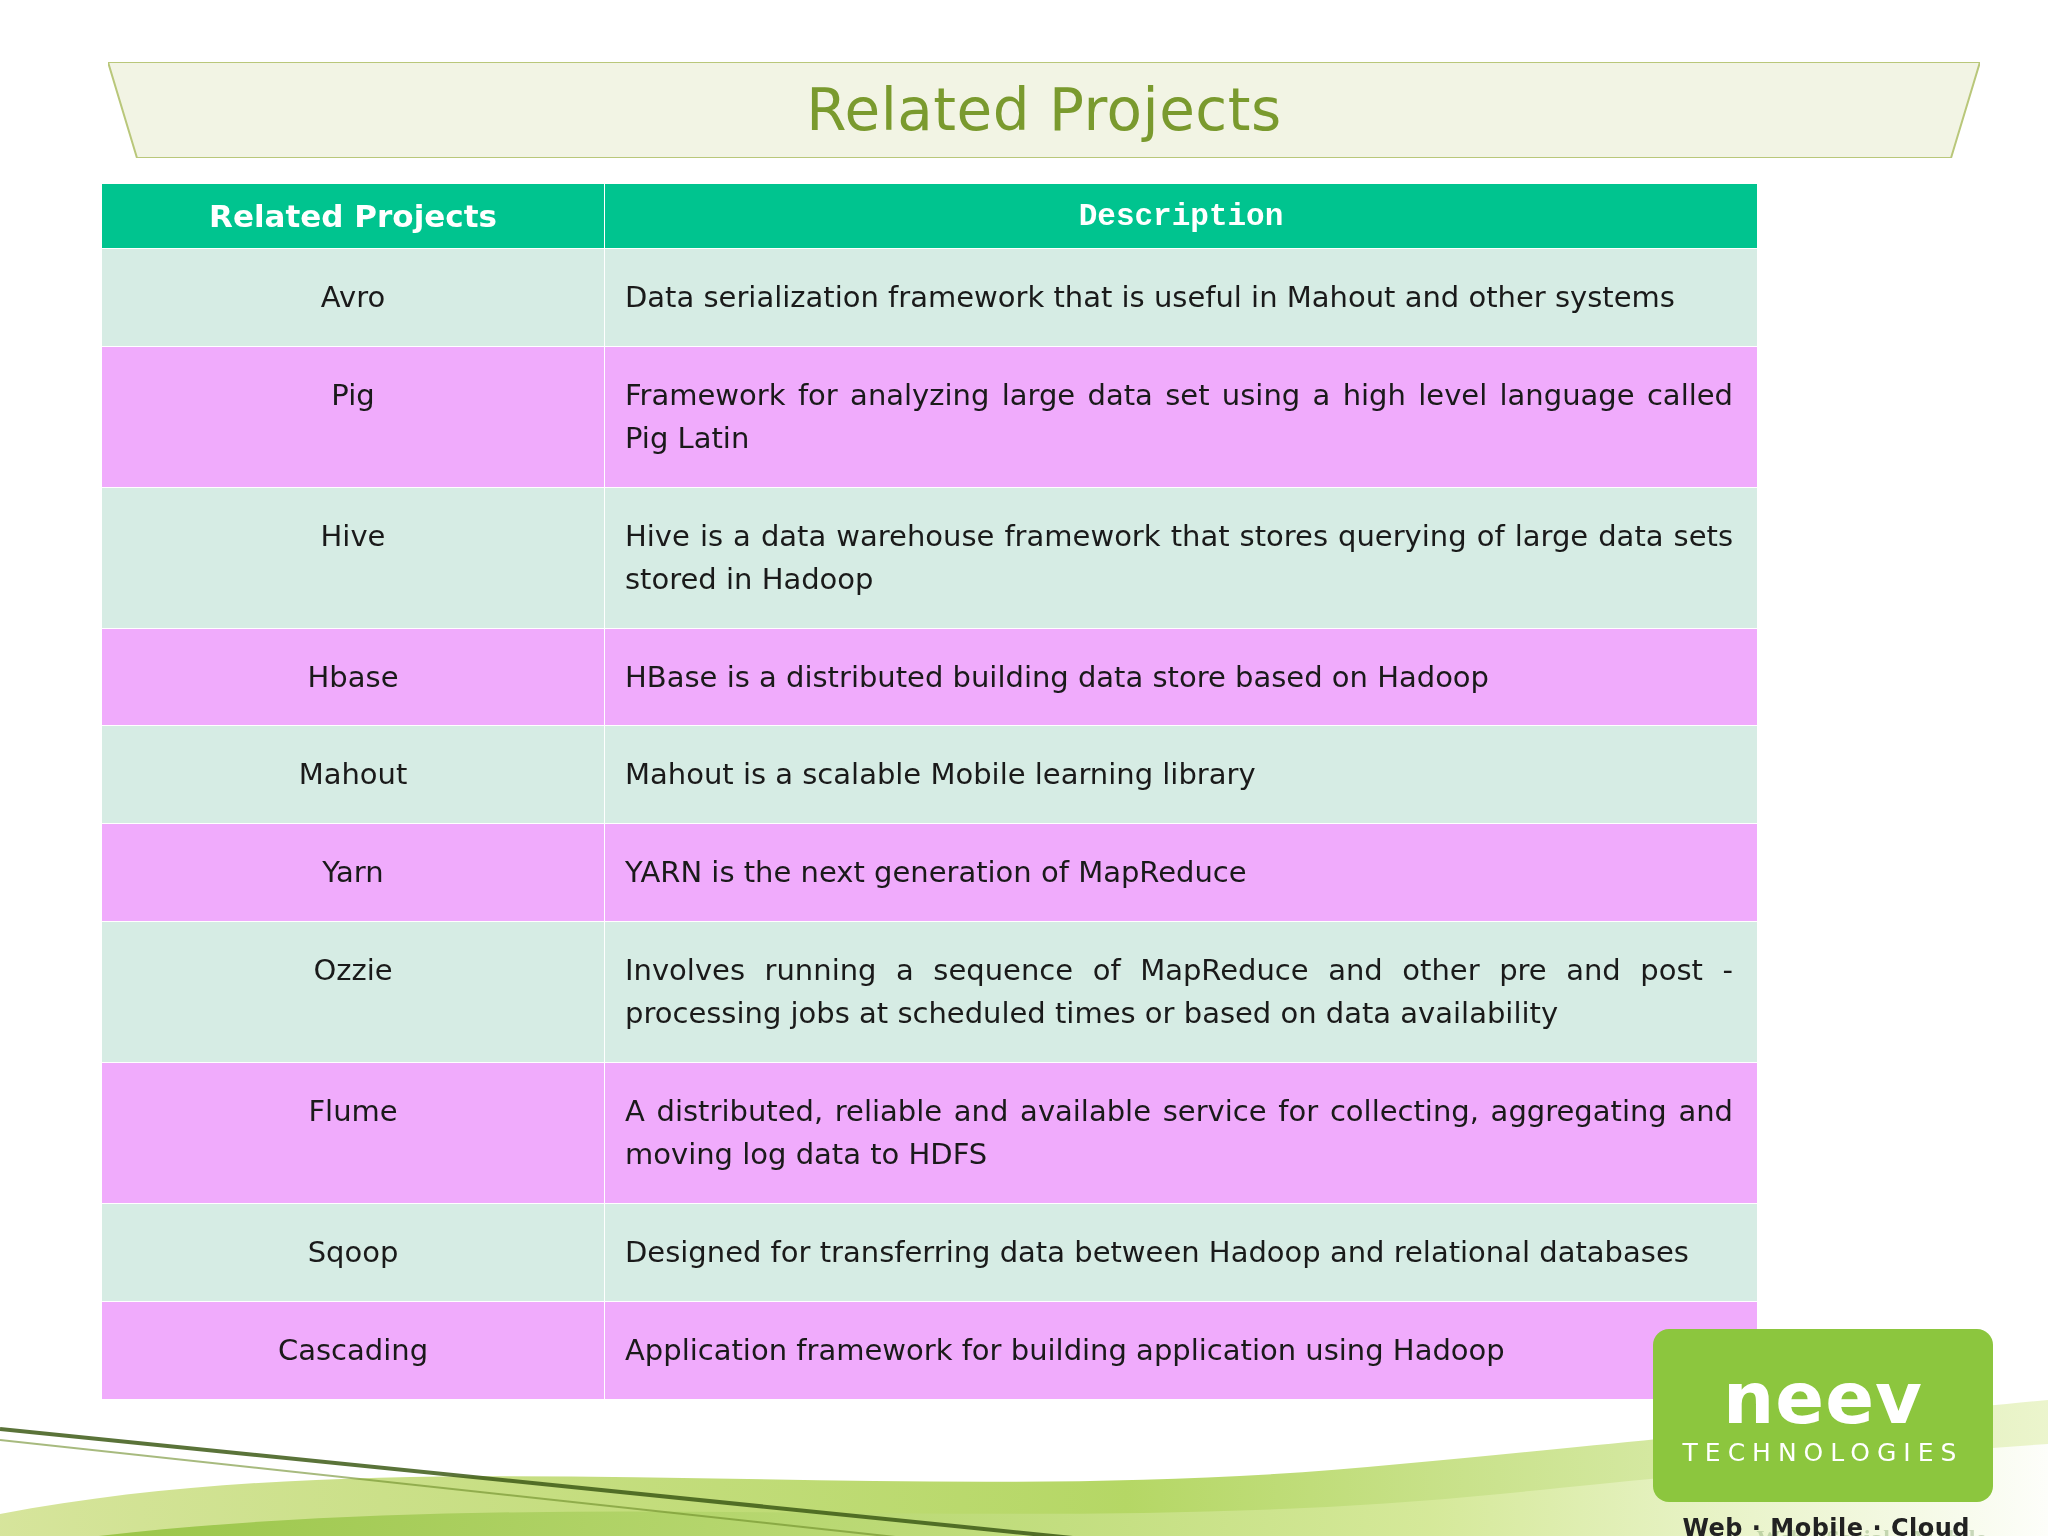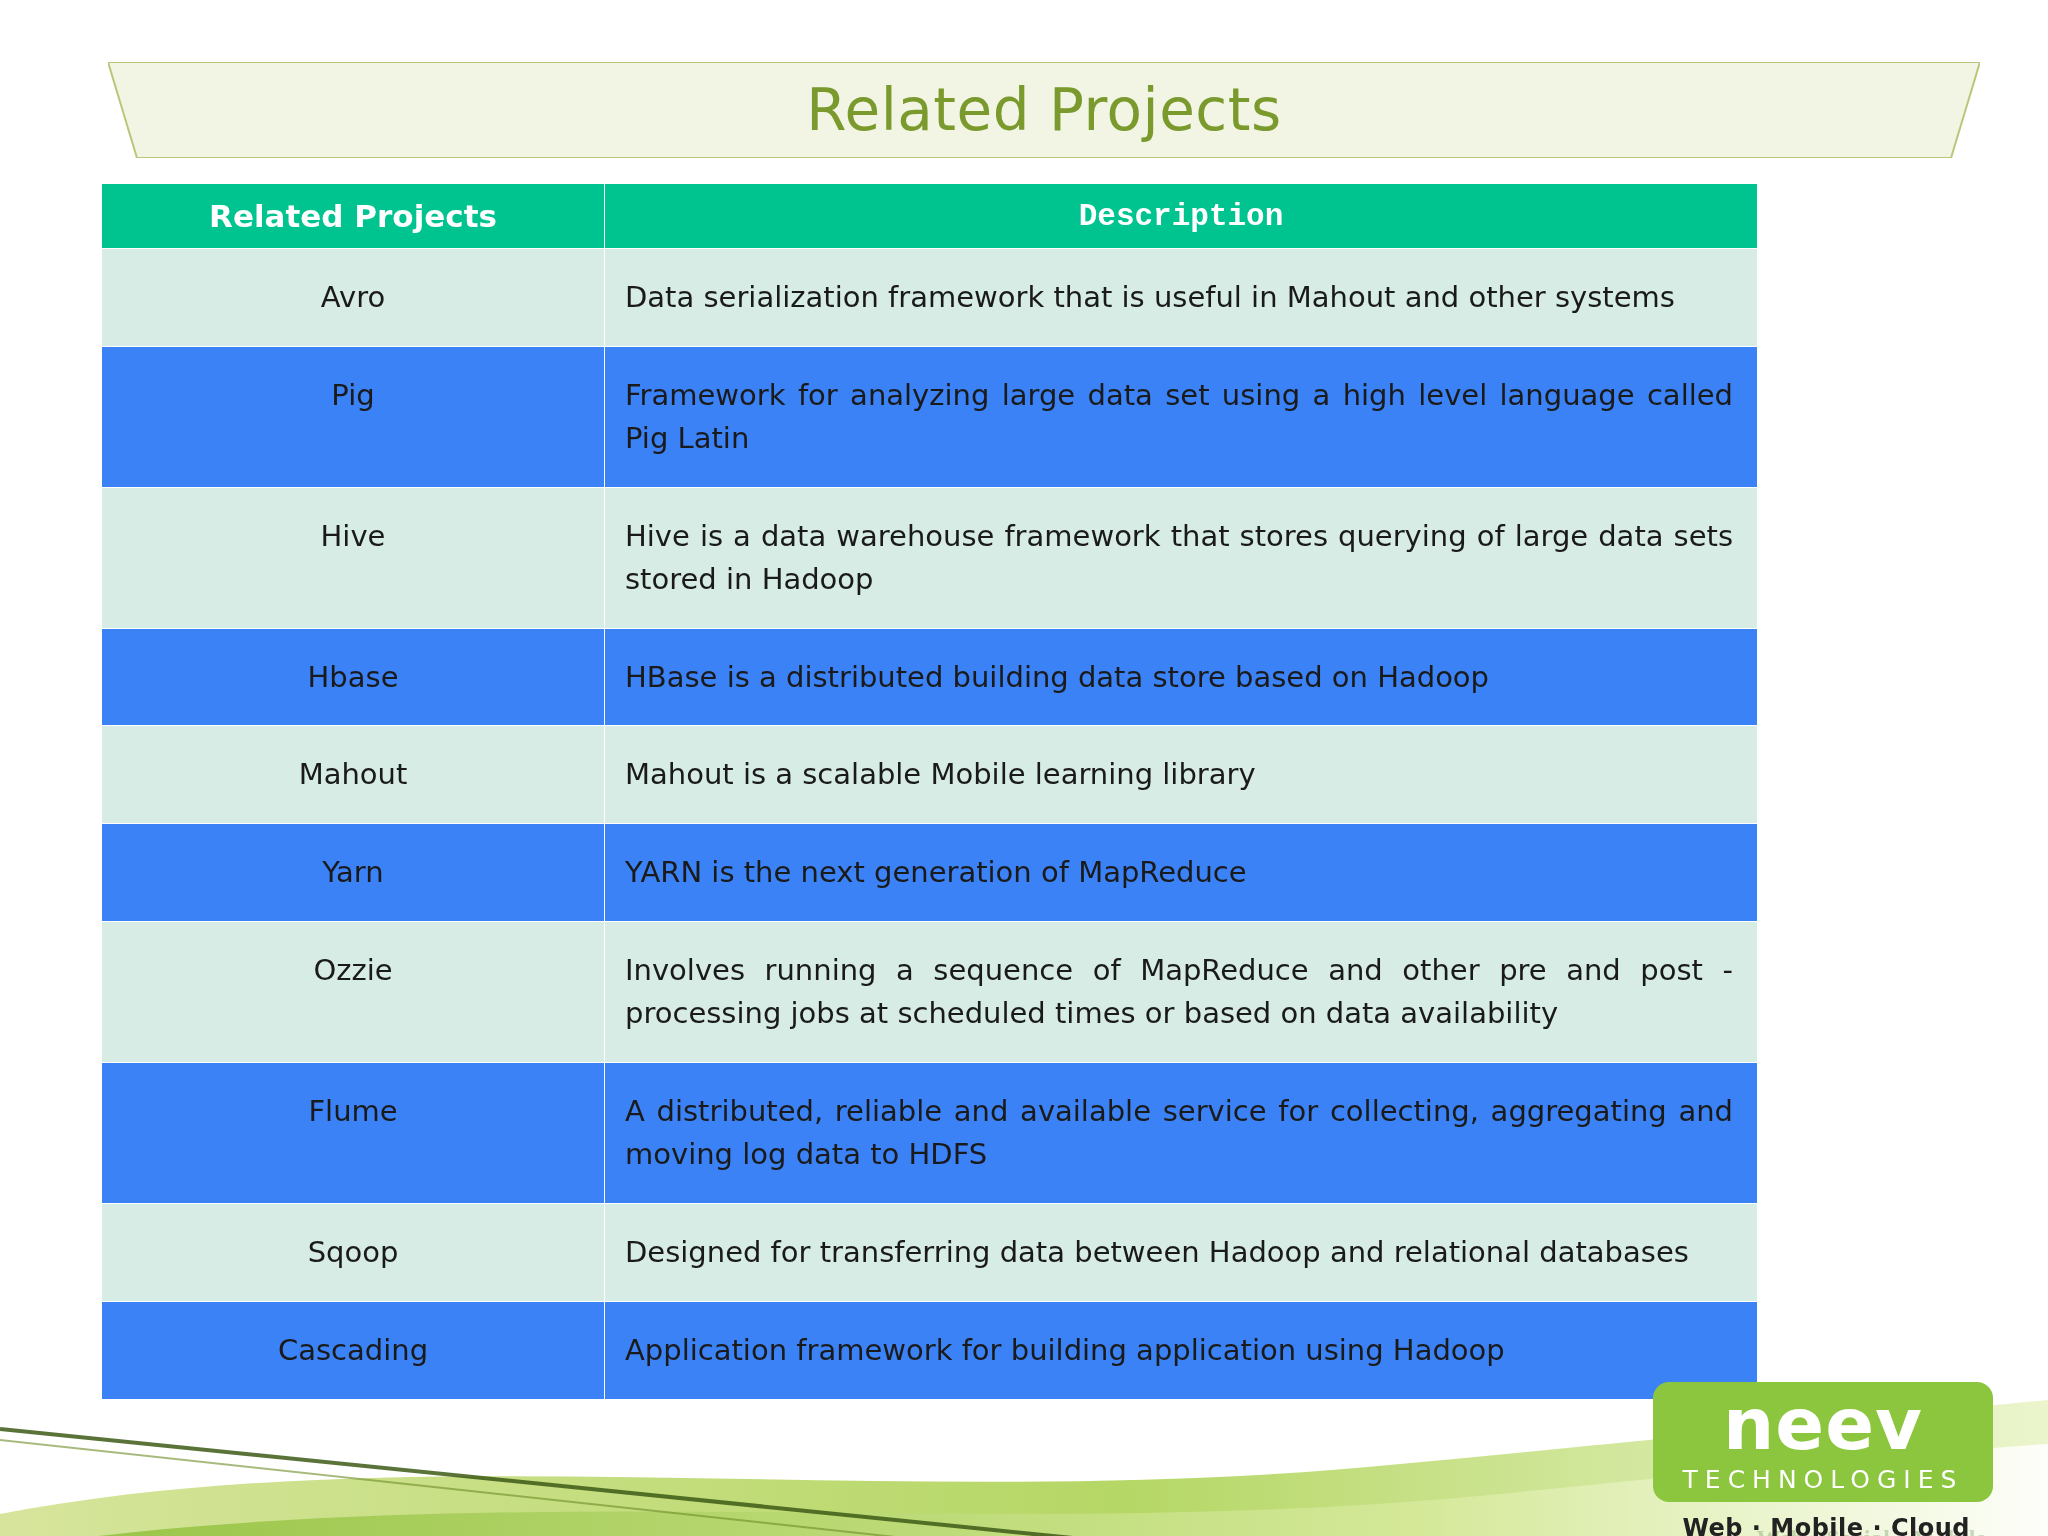--- a/index.html
+++ b/index.html
@@ -84,39 +84,39 @@
     text-align: center;
     white-space: nowrap;
   }
   table.main td.desc {
     text-align: justify;
     text-justify: inter-word;
     padding-left: 20px;
     padding-right: 24px;
   }
   tr.band-a td { background: #d6ece4; }
-  tr.band-b td { background: #3b82f6; }
+  tr.band-b td { background: #f0abfc; }
 
   
   .footer-art {
     position: absolute;
     left: 0;
     bottom: 0;
     width: 2048px;
     height: 230px;
     overflow: hidden;
   }
 
   
   .logo-box {
     position: absolute;
     right: 55px;
     bottom: 72px;
     width: 340px;
-    height: 120px;
+    height: 173px;
     background: #8cc63e;
     border-radius: 16px;
     display: flex;
     flex-direction: column;
     align-items: center;
     justify-content: center;
   }
   .logo-word {
     font-size: 72px;
     color: #ffffff;

